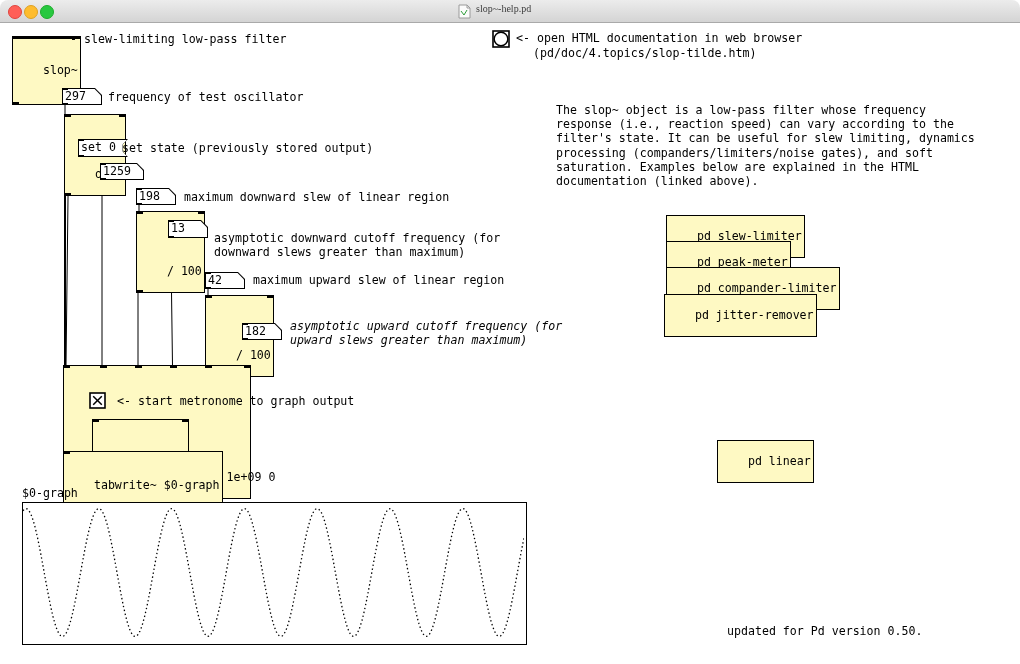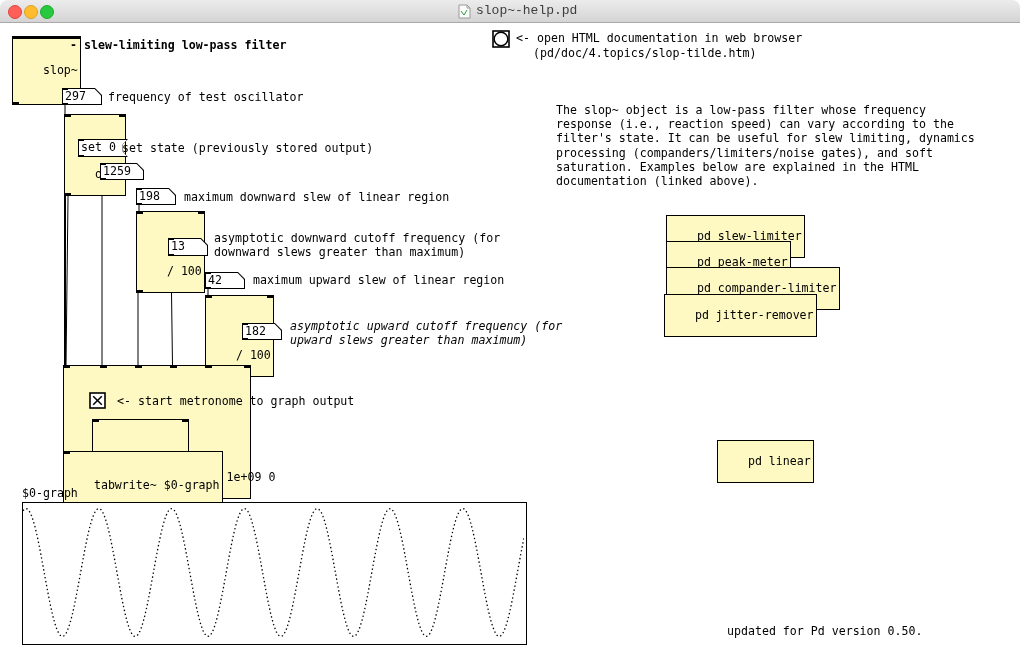--- a/index.html
+++ b/index.html
@@ -6,22 +6,22 @@
   #window{position:relative;width:1020px;height:664px;background:#ffffff;overflow:hidden;
           font-family:"DejaVu Sans Mono",monospace;font-size:11.6px;color:#000;}
   
   #titlebar{position:absolute;left:0;top:0;width:1020px;height:22px;
             background:linear-gradient(#ececec,#d4d4d4);border-bottom:1px solid #a9a9a9;
             border-radius:8px 8px 0 0;}
   .light{position:absolute;top:5px;width:12px;height:12px;border-radius:50%;}
   #light-close{left:8px;background:#ff5f57;border:0.5px solid #e0443e;}
   #light-min{left:24px;background:#febc2e;border:0.5px solid #dea123;}
   #light-zoom{left:40px;background:#28c840;border:0.5px solid #1dad2b;}
-  #titletext{position:absolute;left:476px;top:3px;font-family:Liberation Mono, monospace;
-             font-size:13px;color:#3d3d3d;}
+  #titletext{position:absolute;left:476px;top:3px;font-family:Liberation Serif, serif;
+             font-size:10px;color:#3d3d3d;}
   #fileicon{position:absolute;left:458px;top:4px;}
   
   .comment{position:absolute;white-space:pre;line-height:14.2px;z-index:3;}
   .obj{position:absolute;background:#fef9c3;border:1px solid #000;padding:1px 2px;
        white-space:pre;z-index:2;line-height:13px;}
   .nub{position:absolute;width:7px;height:3px;background:#000;z-index:4;}
   .nub.tl{top:-1px;left:-1px}.nub.tr{top:-1px;right:-1px}
   .nub.bl{bottom:-1px;left:-1px}
   .nub.mid{top:-1px}
   .topbar{position:absolute;top:-1px;left:-1px;right:-1px;height:3px;background:#000;z-index:4;}
@@ -82,21 +82,21 @@
     <line class="cord signal" x1="65" y1="382" x2="65" y2="452"></line>
     <line class="cord" x1="91.5" y1="408" x2="92.5" y2="420"></line>
     <line class="cord" x1="94" y1="435" x2="66" y2="452"></line>
   </svg>
 
   <div class="obj" style="left:12px;top:36px;">
     <div class="topbar"></div>
     <span>slop~</span>
     <div class="nub bl"></div>
   </div>
-  <div class="comment" style="left:70px;top:38px;font-weight:bold;">- slew-limiting low-pass filter</div>
+  <div class="comment" style="left:70px;top:32px;">- slew-limiting low-pass filter</div>
 
   <div id="bang-doc">
     <svg width="18" height="18" viewBox="0 0 18 18">
       <rect x="1" y="1" width="16" height="16" fill="#fff" stroke="#000" stroke-width="1.6"></rect>
       <circle cx="9" cy="9" r="6.8" fill="#fff" stroke="#000" stroke-width="1.4"></circle>
     </svg>
   </div>
   <div class="comment" style="left:516px;top:31px;">&lt;- open HTML documentation in web browser</div>
   <div class="comment" style="left:533px;top:46px;">(pd/doc/4.topics/slop-tilde.htm)</div>
 
@@ -138,21 +138,21 @@
   </div>
   <div class="comment" style="left:184px;top:190px;">maximum downward slew of linear region</div>
 
   <div class="obj" style="left:136px;top:211px;">
     <div class="nub tl"></div>
     <div class="nub tr"></div>
     <div class="nub bl"></div>
     <span>/ 100</span>
   </div>
 
-  <div class="num" style="left:168px;top:238px;width:40px;height:18px;">
+  <div class="num" style="left:168px;top:220px;width:40px;height:18px;">
     <div class="fill"></div>
     <div class="nub tl"></div>
     <div class="nub bl"></div>
     <div class="val">13</div>
   </div>
   <div class="comment" style="left:214px;top:231px;">asymptotic downward cutoff frequency (for
 downward slews greater than maximum)</div>
 
   <div class="num" style="left:205px;top:272px;width:40px;height:17px;">
     <div class="fill"></div>

